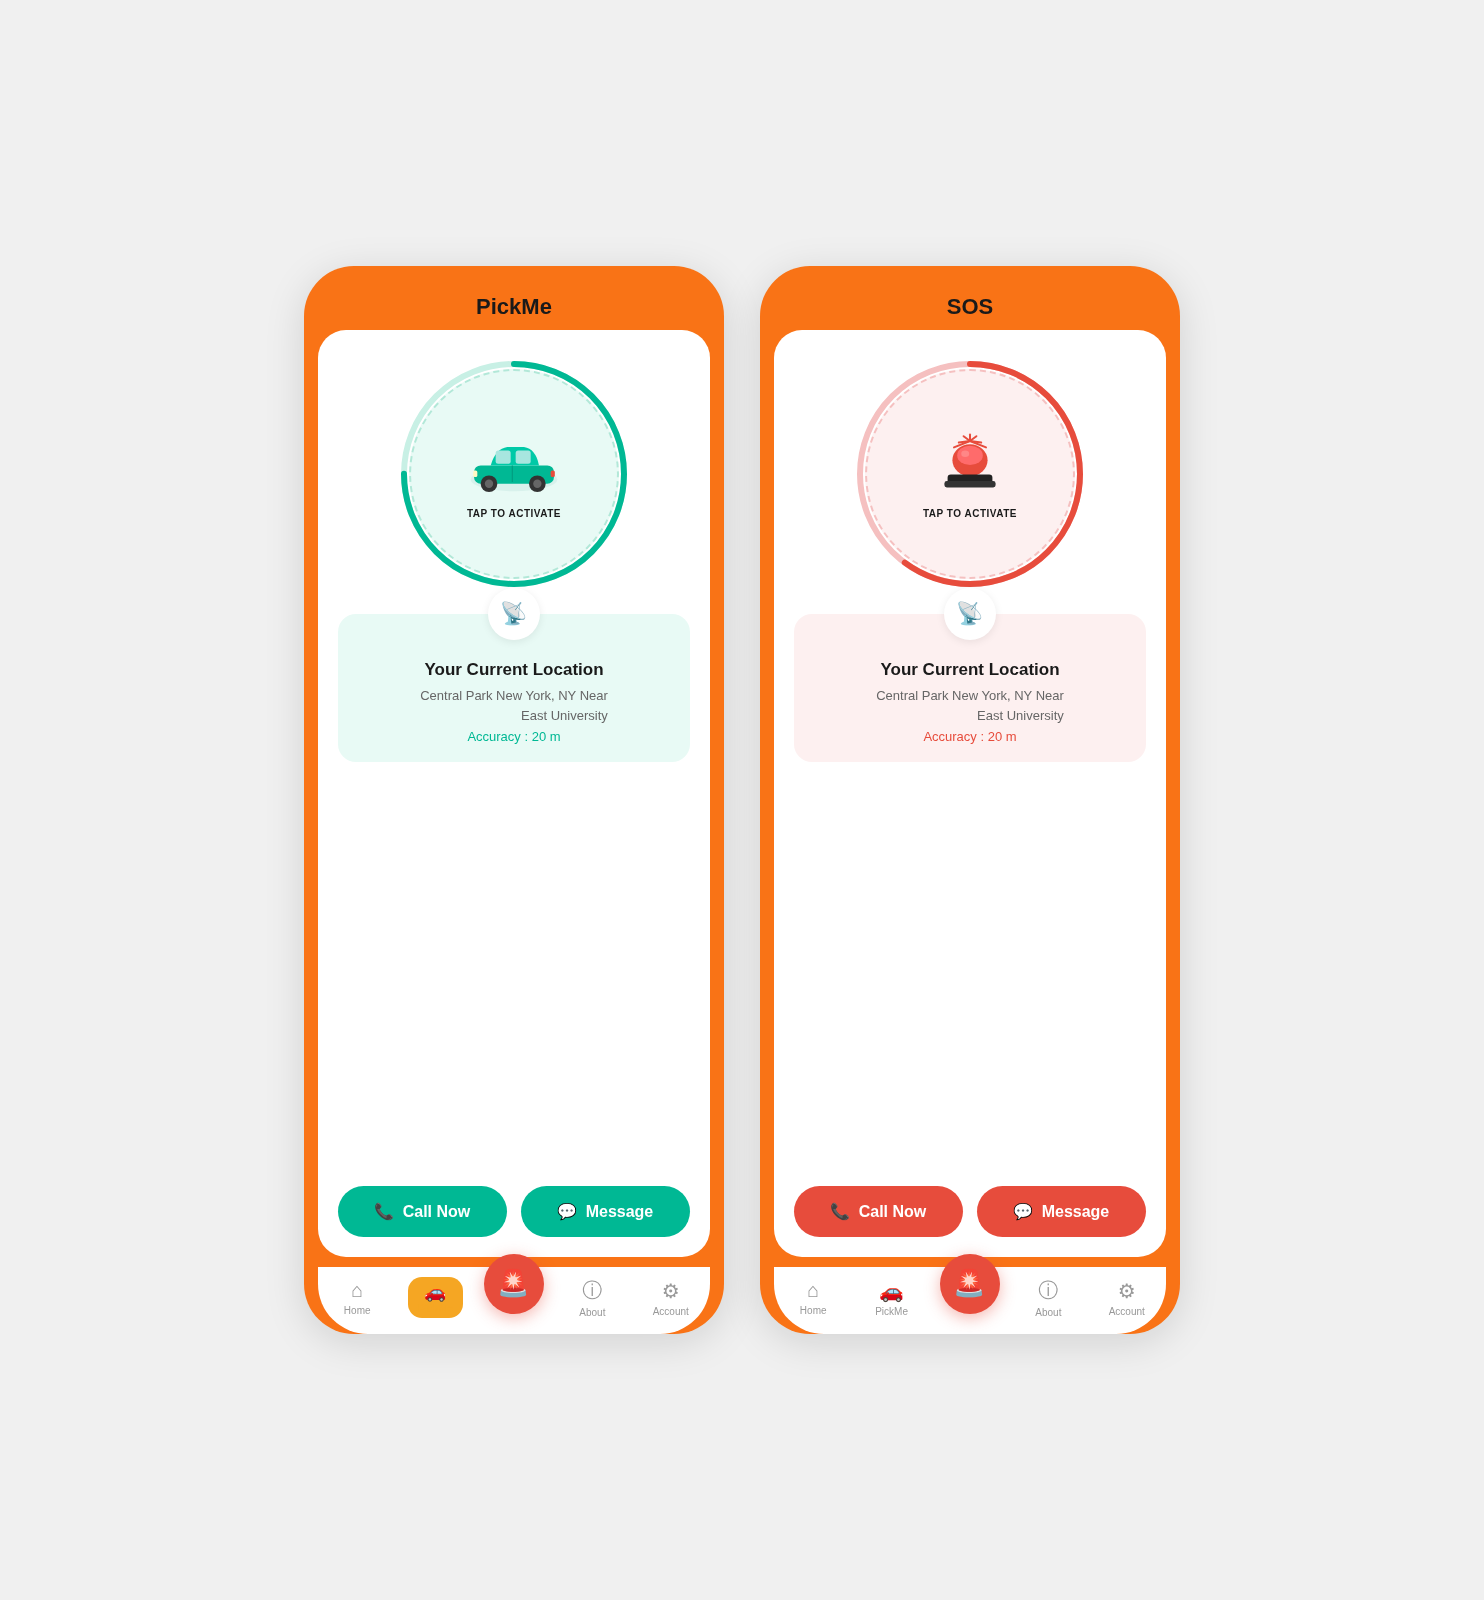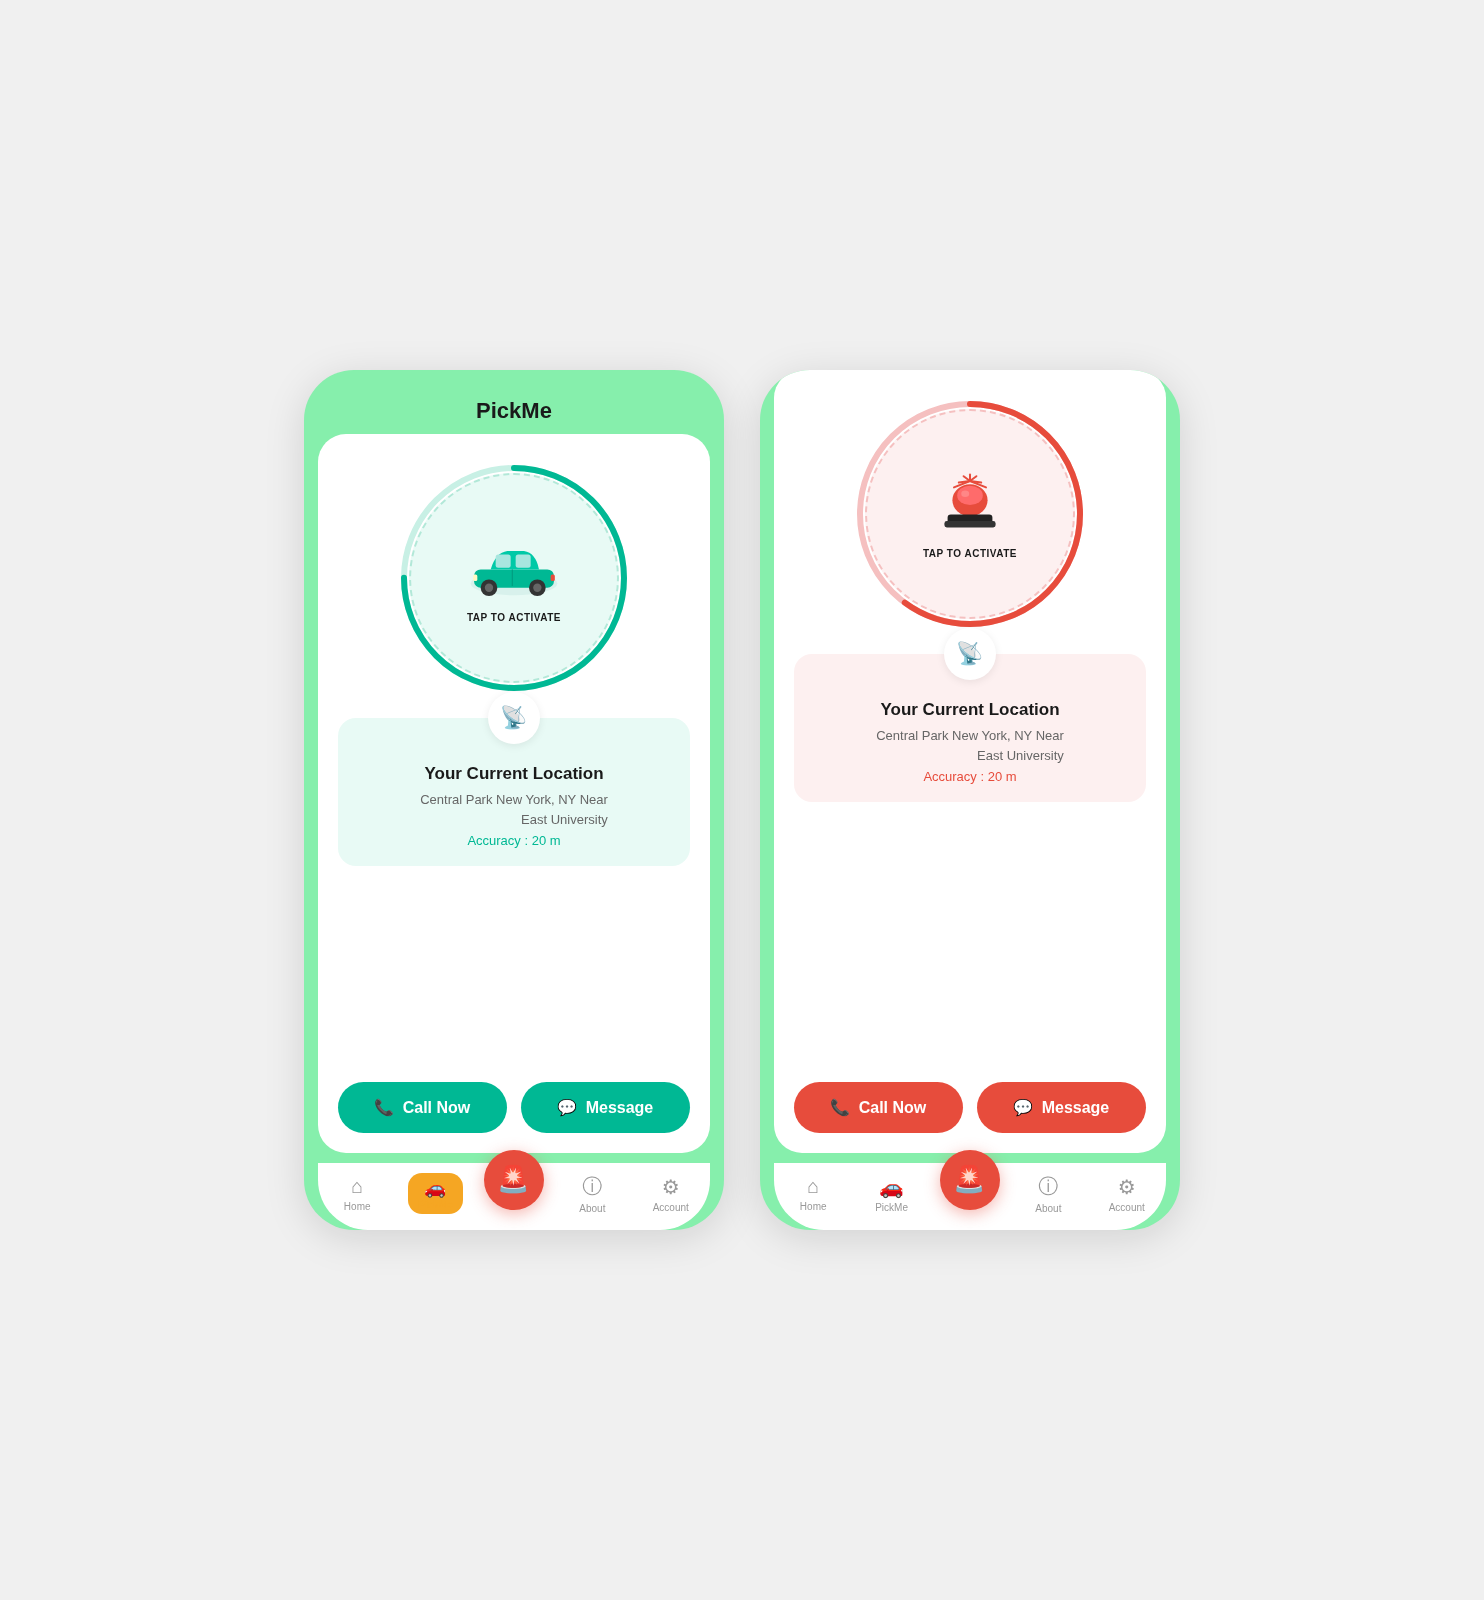--- a/index.html
+++ b/index.html
@@ -11,22 +11,22 @@
       min-height: 100vh;
       font-family: -apple-system, BlinkMacSystemFont, 'Segoe UI', sans-serif;
     }
     .phones-container {
       display: flex;
       gap: 36px;
       padding: 40px;
     }
     .phone {
       width: 420px;
-      height: 860px;
-      background: #86efac;
+      height: 1068px;
+      background: #f97316;
       border-radius: 50px;
       box-shadow: 0 8px 40px rgba(0,0,0,0.13);
       display: flex;
       flex-direction: column;
       overflow: hidden;
       position: relative;
     }
     .phone-title {
       text-align: center;
       font-size: 22px;
@@ -311,20 +311,21 @@
         <span class="nav-label">About</span>
       </div>
       <div class="nav-item">
         <span class="nav-icon">⚙</span>
         <span class="nav-label">Account</span>
       </div>
     </div>
   </div>
 
   <div class="phone">
+    <div class="phone-title">SOS</div>
 
     <div class="phone-content">
 
       <div class="circle-btn-container">
         <svg class="arc-svg" viewBox="0 0 240 240">
 
           <circle cx="120" cy="120" r="110" fill="none" stroke="#f5c0c0" stroke-width="6" stroke-dasharray="691" stroke-dashoffset="0" transform="rotate(-90 120 120)"></circle>
 
           <circle cx="120" cy="120" r="110" fill="none" stroke="#e74c3c" stroke-width="6" stroke-dasharray="415 276" stroke-dashoffset="0" stroke-linecap="round" transform="rotate(-90 120 120)"></circle>
         </svg>

